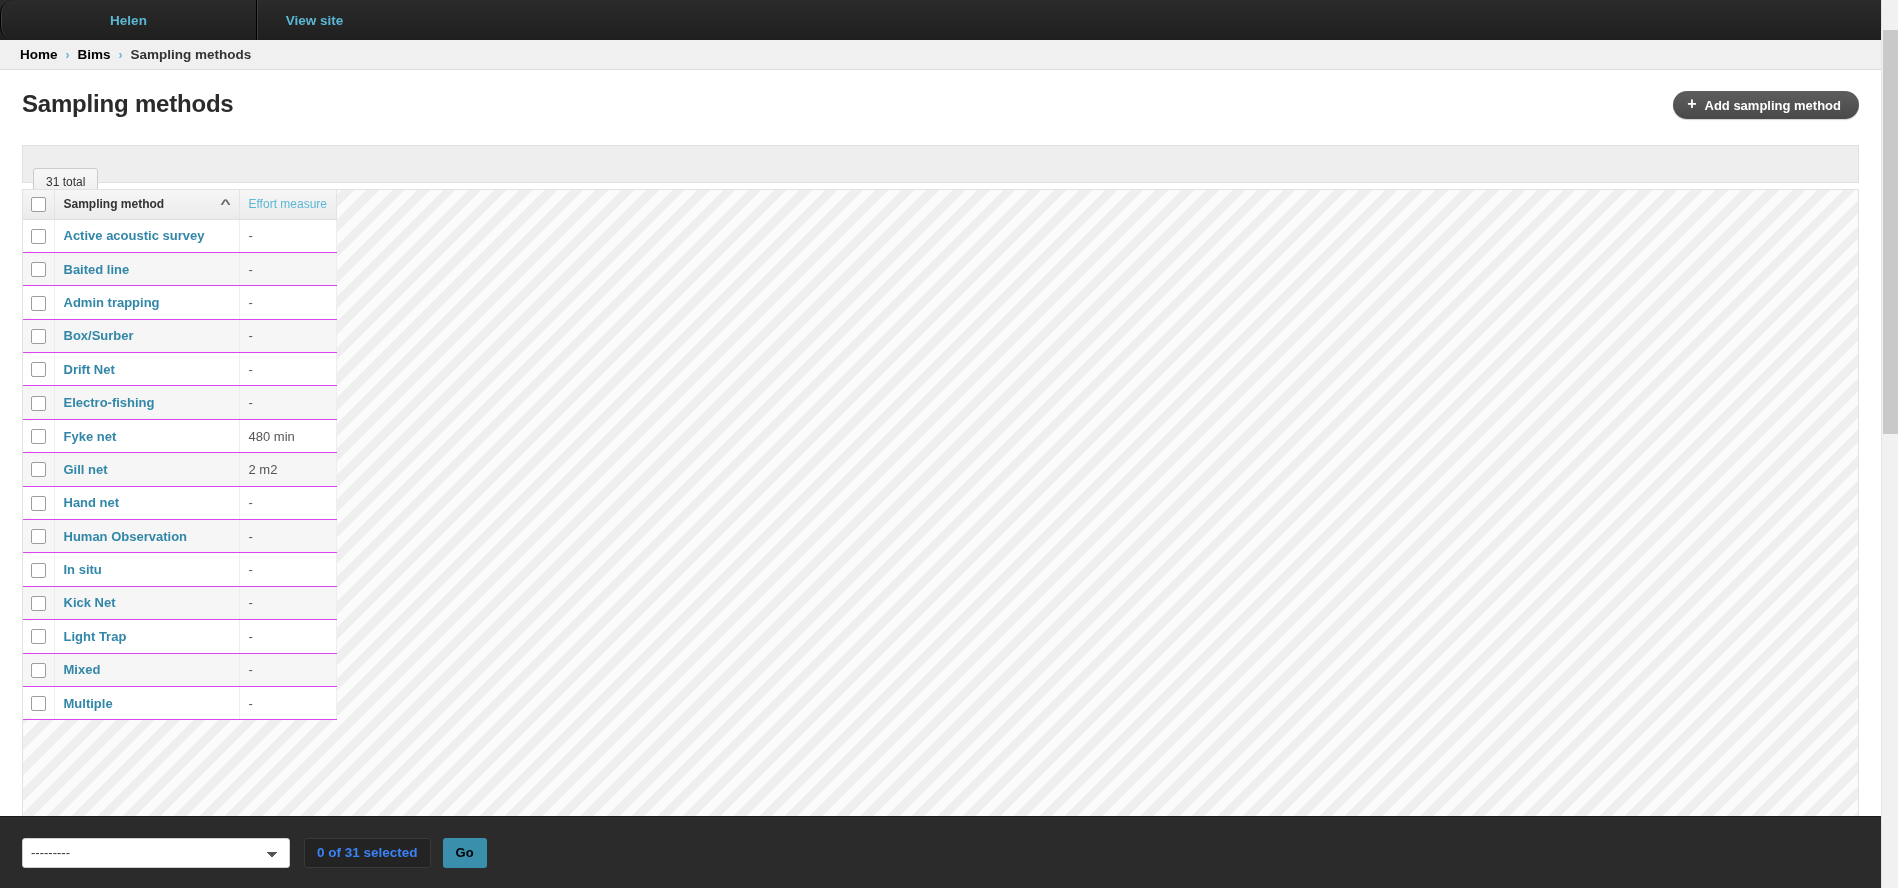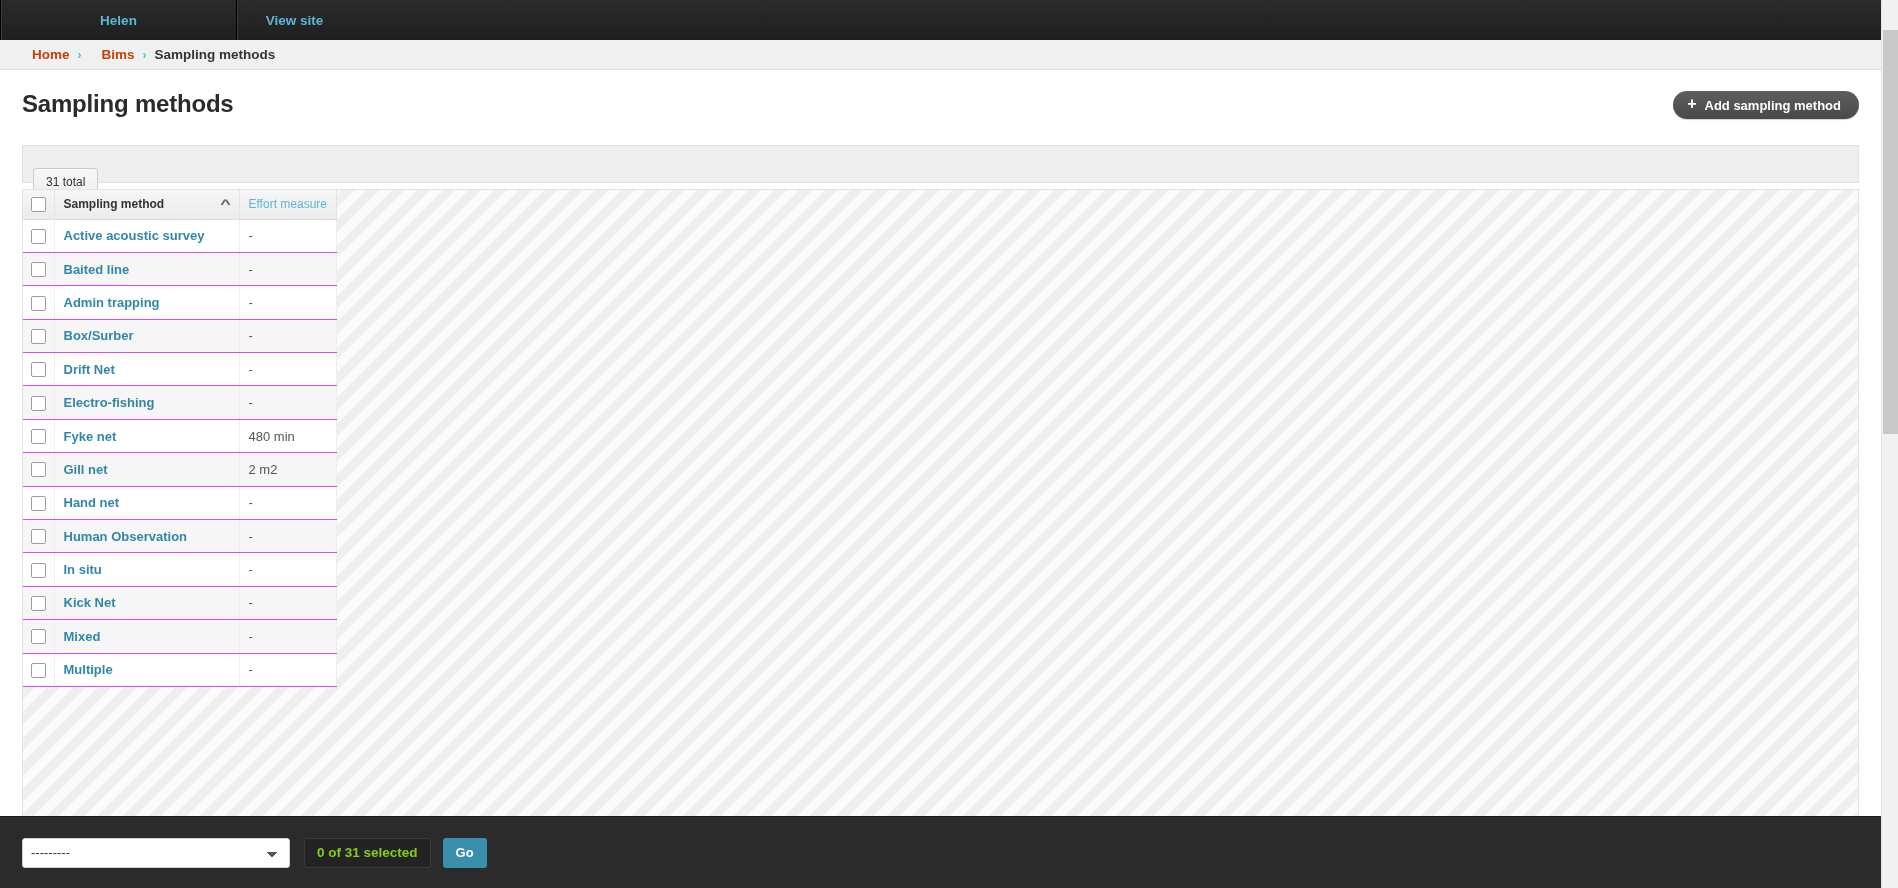--- a/index.html
+++ b/index.html
@@ -44,41 +44,40 @@
     display: flex; align-items: center;
     justify-content: center;
     border-left: 1px solid #000;
     box-shadow: inset 1px 0 0 #3b3b3b;
     font-size: 13.5px;
     font-weight: bold;
     color: #5bb8d4;
     text-decoration: none;
     padding: 0 18px;
   }
-  #nav-user { width: 236px; }
+  #nav-user { width: 256px; border-radius: 14px; }
   #nav-viewsite { width: 116px; }
 
   
   #breadcrumbs {
     position: absolute;
     top: 40px; left: 0;
     width: 1881px;
     height: 30px;
     background: #f0f0f0;
     border-bottom: 1px solid #ddd;
     display: flex;
     align-items: center;
     padding-left: 20px;
     font-size: 13.5px;
     font-weight: bold;
   }
   #breadcrumbs a {
-    color: #c2410c;
+    color: #000000;
     text-decoration: none;
-    margin-left: 12px;
   }
   .crumb-sep {
     color: #5bb8d4;
     margin: 0 8px;
     font-weight: bold;
     font-size: 12px;
   }
   .crumb-current { color: #333; font-weight: bold; }
 
   
@@ -291,39 +290,39 @@
       linear-gradient(135deg, #555 50%, transparent 50%);
     background-position:
       calc(100% - 17px) 13px,
       calc(100% - 12px) 13px;
     background-size: 5px 5px, 5px 5px;
     background-repeat: no-repeat;
     cursor: pointer;
   }
   #selection-count {
     margin-left: 14px;
-    color: #84cc16;
+    color: #3b82f6;
     font-size: 13.5px;
     font-weight: bold;
     background: #232323;
     border: 1px solid #3a3a3a;
     border-radius: 3px;
     height: 30px;
     display: inline-flex;
     align-items: center;
     padding: 0 12px;
   }
   #go-button {
     margin-left: 12px;
     height: 30px;
     min-width: 44px;
     background: #3a8fad;
     border: none;
     border-radius: 3px;
-    color: #ffffff;
+    color: #000000;
     font-size: 13px;
     font-weight: bold;
     font-family: "Liberation Sans", sans-serif;
     cursor: pointer;
     padding: 0 12px;
   }
 
   
   #scrollbar-track {
     position: absolute;
@@ -451,20 +450,25 @@
             <tr class="row1">
               <td class="cell-check"><input type="checkbox" class="cbx" style=""></td>
               <td class="cell-name"><a class="obj-link" href="#">In situ</a></td>
               <td class="cell-eff">-</td>
             </tr>
             <tr class="row2">
               <td class="cell-check"><input type="checkbox" class="cbx" style=""></td>
               <td class="cell-name"><a class="obj-link" href="#">Kick Net</a></td>
               <td class="cell-eff">-</td>
             </tr>
+            <tr class="row1">
+              <td class="cell-check"><input type="checkbox" class="cbx" style=""></td>
+              <td class="cell-name"><a class="obj-link" href="#">Light Trap</a></td>
+              <td class="cell-eff">-</td>
+            </tr>
             <tr class="row2">
               <td class="cell-check"><input type="checkbox" class="cbx" style=""></td>
               <td class="cell-name"><a class="obj-link" href="#">Mixed</a></td>
               <td class="cell-eff">-</td>
             </tr>
             <tr class="row1">
               <td class="cell-check"><input type="checkbox" class="cbx" style=""></td>
               <td class="cell-name"><a class="obj-link" href="#">Multiple</a></td>
               <td class="cell-eff">-</td>
             </tr>

